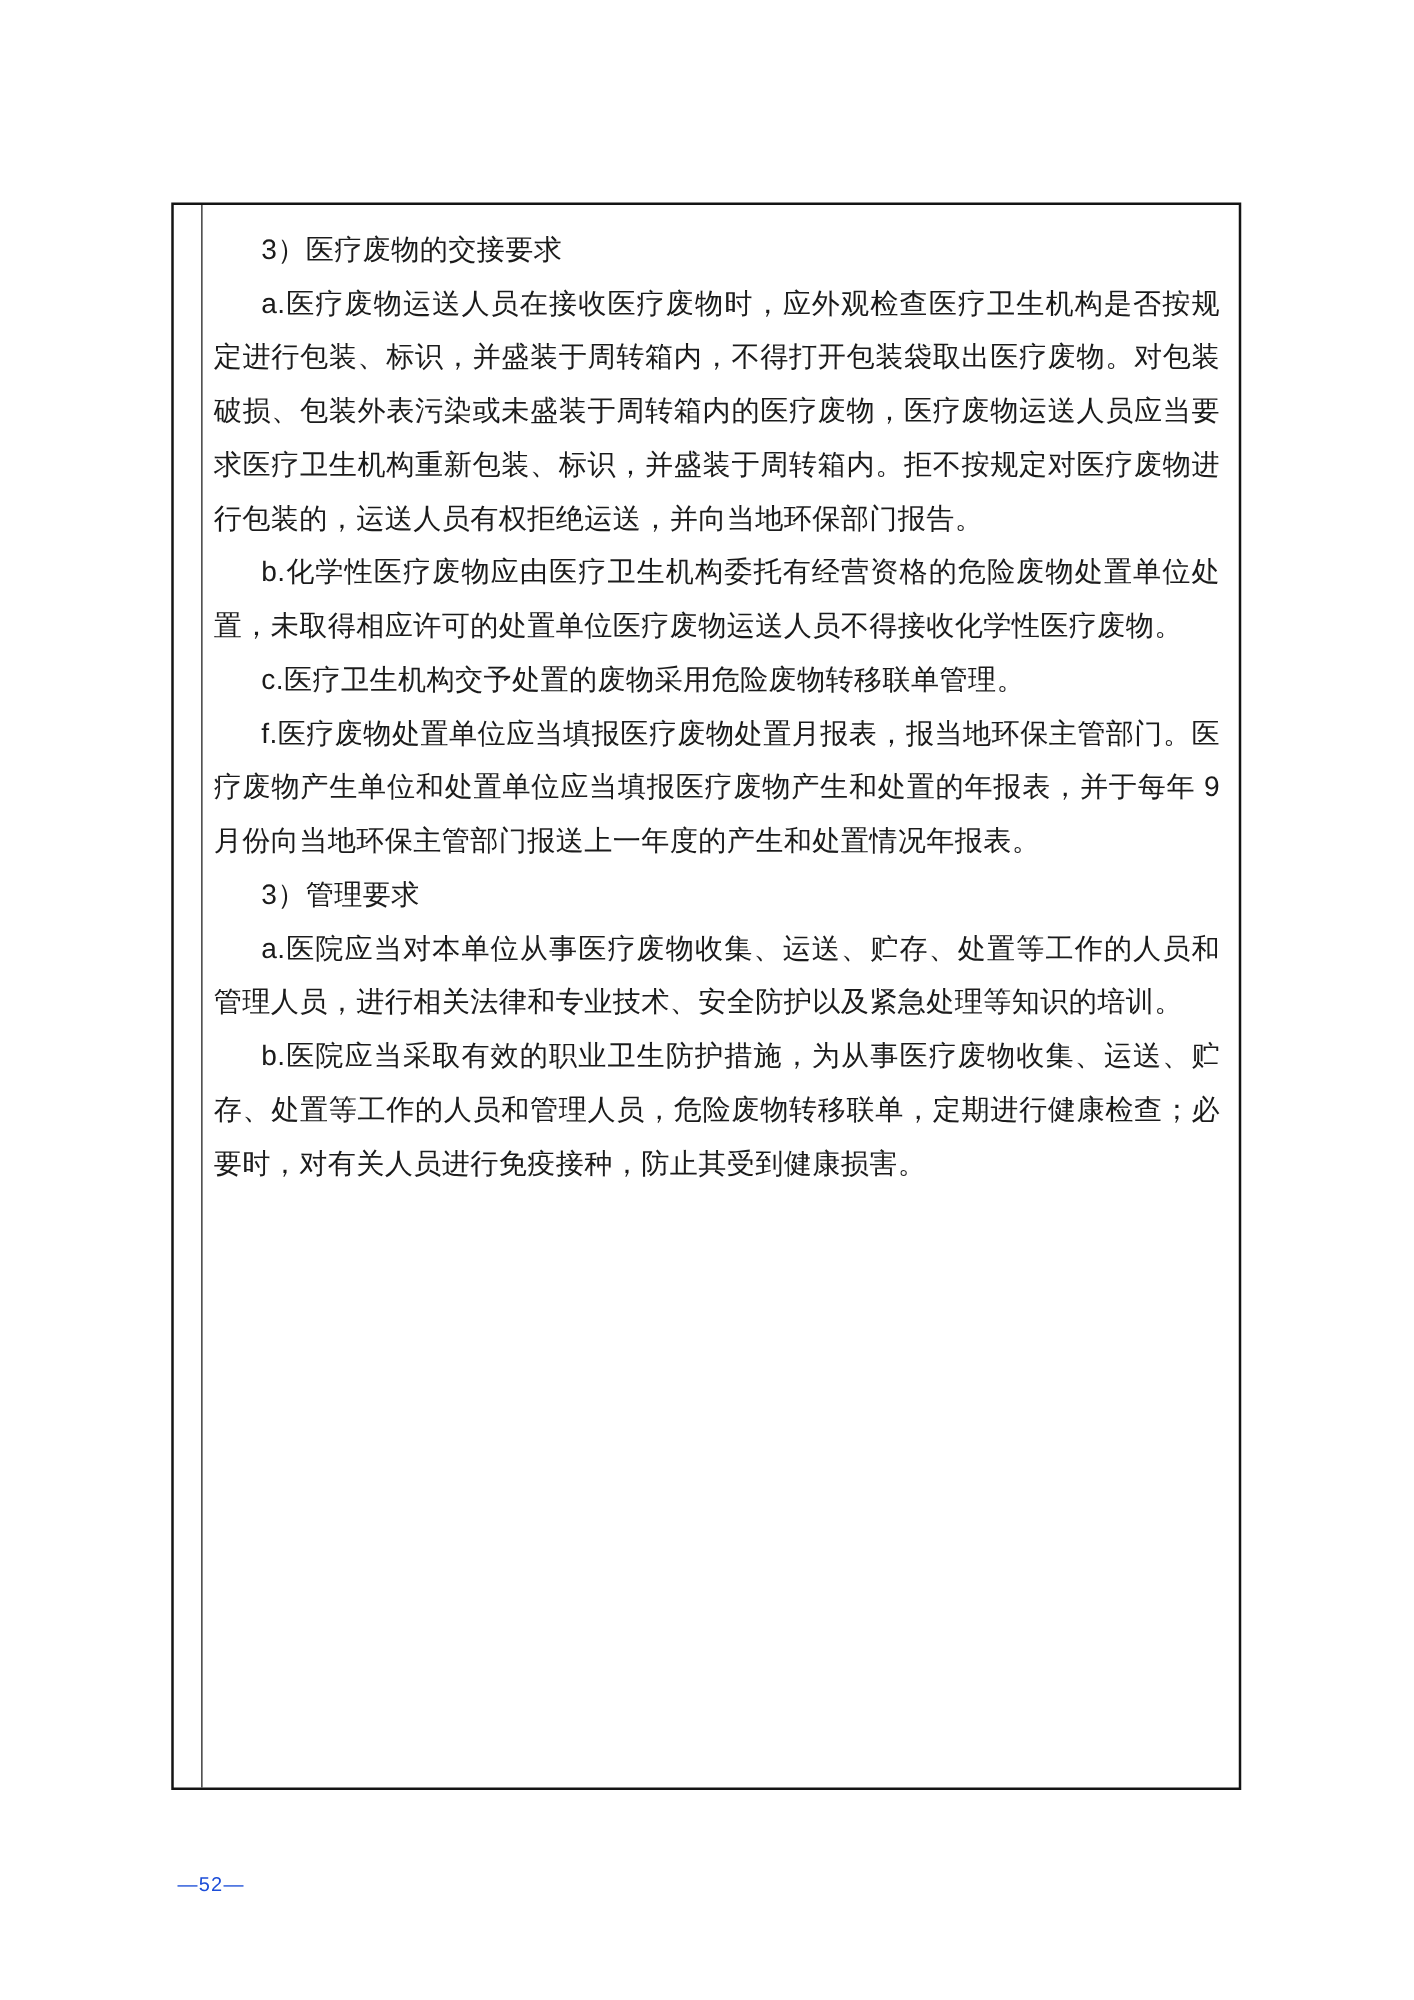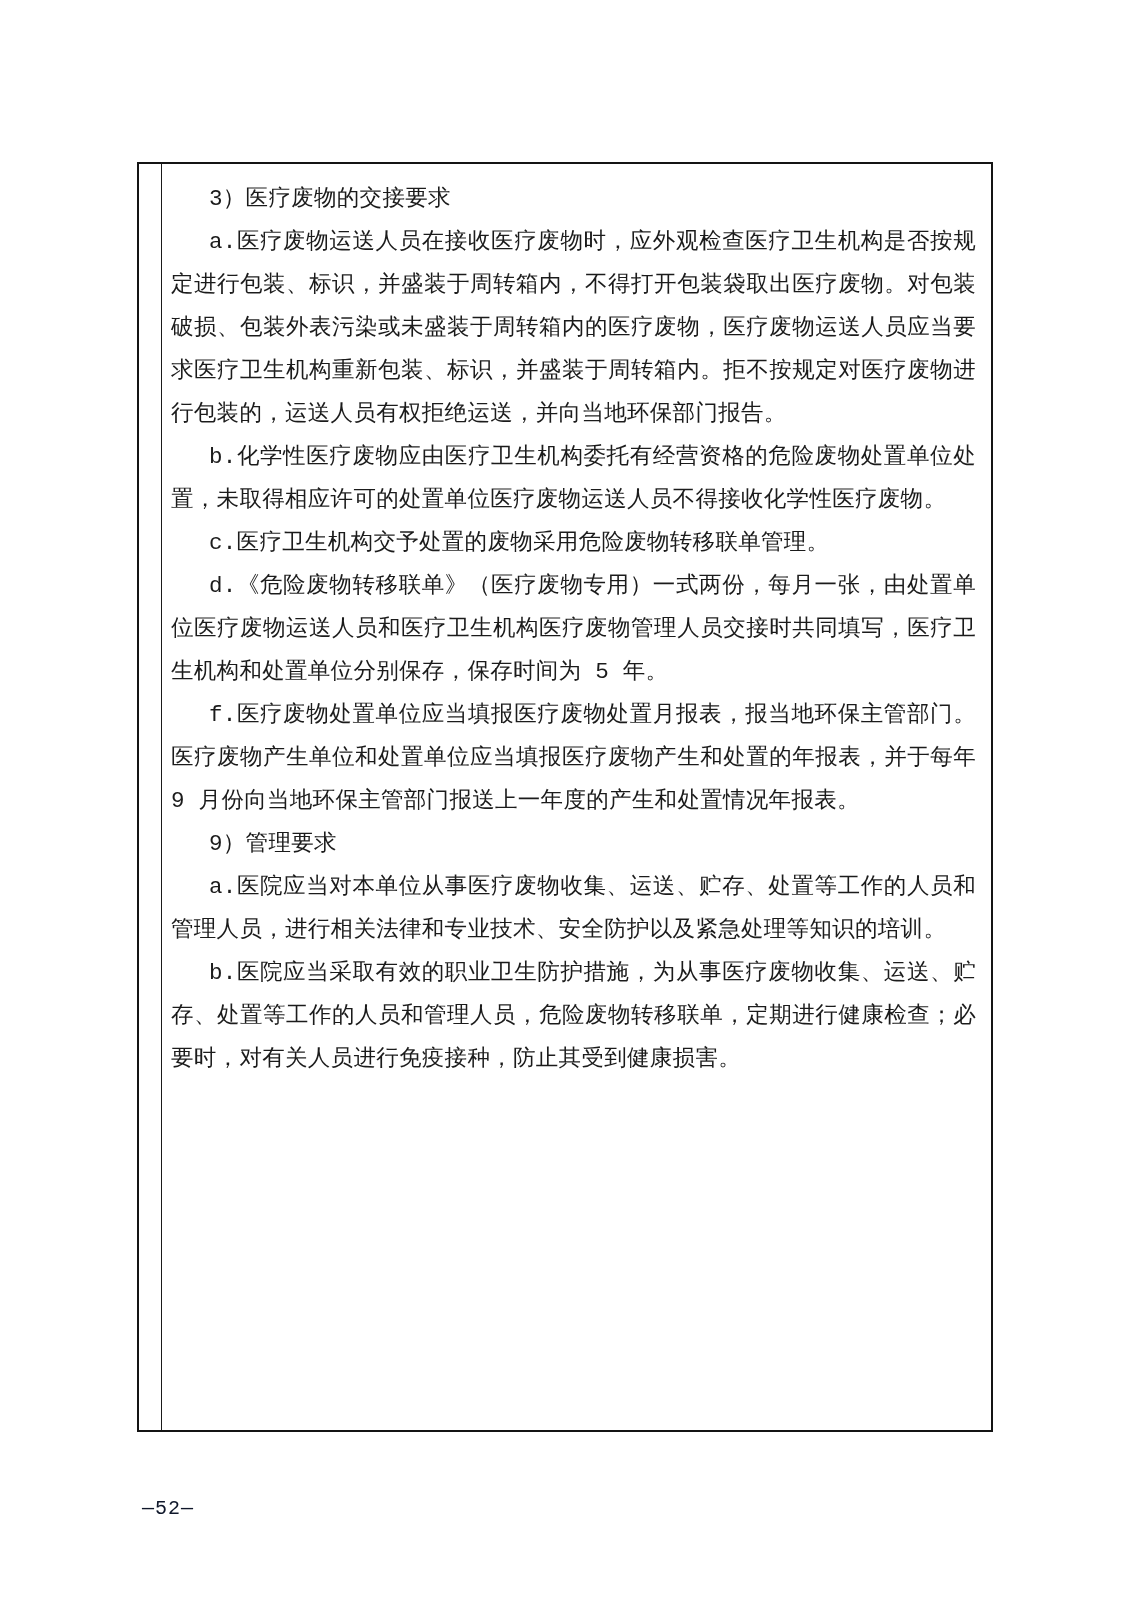--- a/index.html
+++ b/index.html
@@ -5,21 +5,21 @@
   html, body {
     margin: 0;
     padding: 0;
     background: #ffffff;
   }
   .page {
     position: relative;
     width: 1131px;
     height: 1552px;
     background: #ffffff;
-    font-family: Liberation Mono, monospace;
+    font-family: Liberation Sans, sans-serif;
     color: #1b1b1b;
     overflow: hidden;
   }
   .doc-table {
     position: absolute;
     left: 137px;
     top: 162px;
     width: 856px;
     height: 1270px;
     border: 2px solid #141414;
@@ -46,42 +46,41 @@
     text-align: justify;
     text-justify: inter-character;
     text-indent: 38px;
     color: #1b1b1b;
     letter-spacing: 0.3px;
   }
   .page-number {
     position: absolute;
     left: 142px;
     top: 1494px;
-    font-size: 20px;
+    font-size: 16px;
     line-height: 30px;
-    color: #0f172a;
+    color: #1d4ed8;
     letter-spacing: 1px;
     text-align: right;
   }
 </style>
 </head>
 <body>
 
 <div class="page">
 
   <div class="doc-table">
     <div class="gutter-cell"></div>
     <div class="content-cell">
       <p class="par">3）医疗废物的交接要求</p>
       <p class="par">a.医疗废物运送人员在接收医疗废物时，应外观检查医疗卫生机构是否按规定进行包装、标识，并盛装于周转箱内，不得打开包装袋取出医疗废物。对包装破损、包装外表污染或未盛装于周转箱内的医疗废物，医疗废物运送人员应当要求医疗卫生机构重新包装、标识，并盛装于周转箱内。拒不按规定对医疗废物进行包装的，运送人员有权拒绝运送，并向当地环保部门报告。</p>
       <p class="par">b.化学性医疗废物应由医疗卫生机构委托有经营资格的危险废物处置单位处置，未取得相应许可的处置单位医疗废物运送人员不得接收化学性医疗废物。</p>
       <p class="par">c.医疗卫生机构交予处置的废物采用危险废物转移联单管理。</p>
-      <p class="par">d.《危险废物转移联单》（医疗废物专用）一式两份，每月一张，由处置单位医疗废物运送人员和医疗卫生机构医疗废物管理人员交接时共同填写，医疗卫生机构和处置单位分别保存，保存时间为 5 年。</p>
       <p class="par">f.医疗废物处置单位应当填报医疗废物处置月报表，报当地环保主管部门。医疗废物产生单位和处置单位应当填报医疗废物产生和处置的年报表，并于每年 9 月份向当地环保主管部门报送上一年度的产生和处置情况年报表。</p>
-      <p class="par">9）管理要求</p>
+      <p class="par">3）管理要求</p>
       <p class="par">a.医院应当对本单位从事医疗废物收集、运送、贮存、处置等工作的人员和管理人员，进行相关法律和专业技术、安全防护以及紧急处理等知识的培训。</p>
       <p class="par">b.医院应当采取有效的职业卫生防护措施，为从事医疗废物收集、运送、贮存、处置等工作的人员和管理人员，危险废物转移联单，定期进行健康检查；必要时，对有关人员进行免疫接种，防止其受到健康损害。</p>
     </div>
   </div>
 
   <div class="page-number">—52—</div>
 
 </div>
 
 </body></html>

